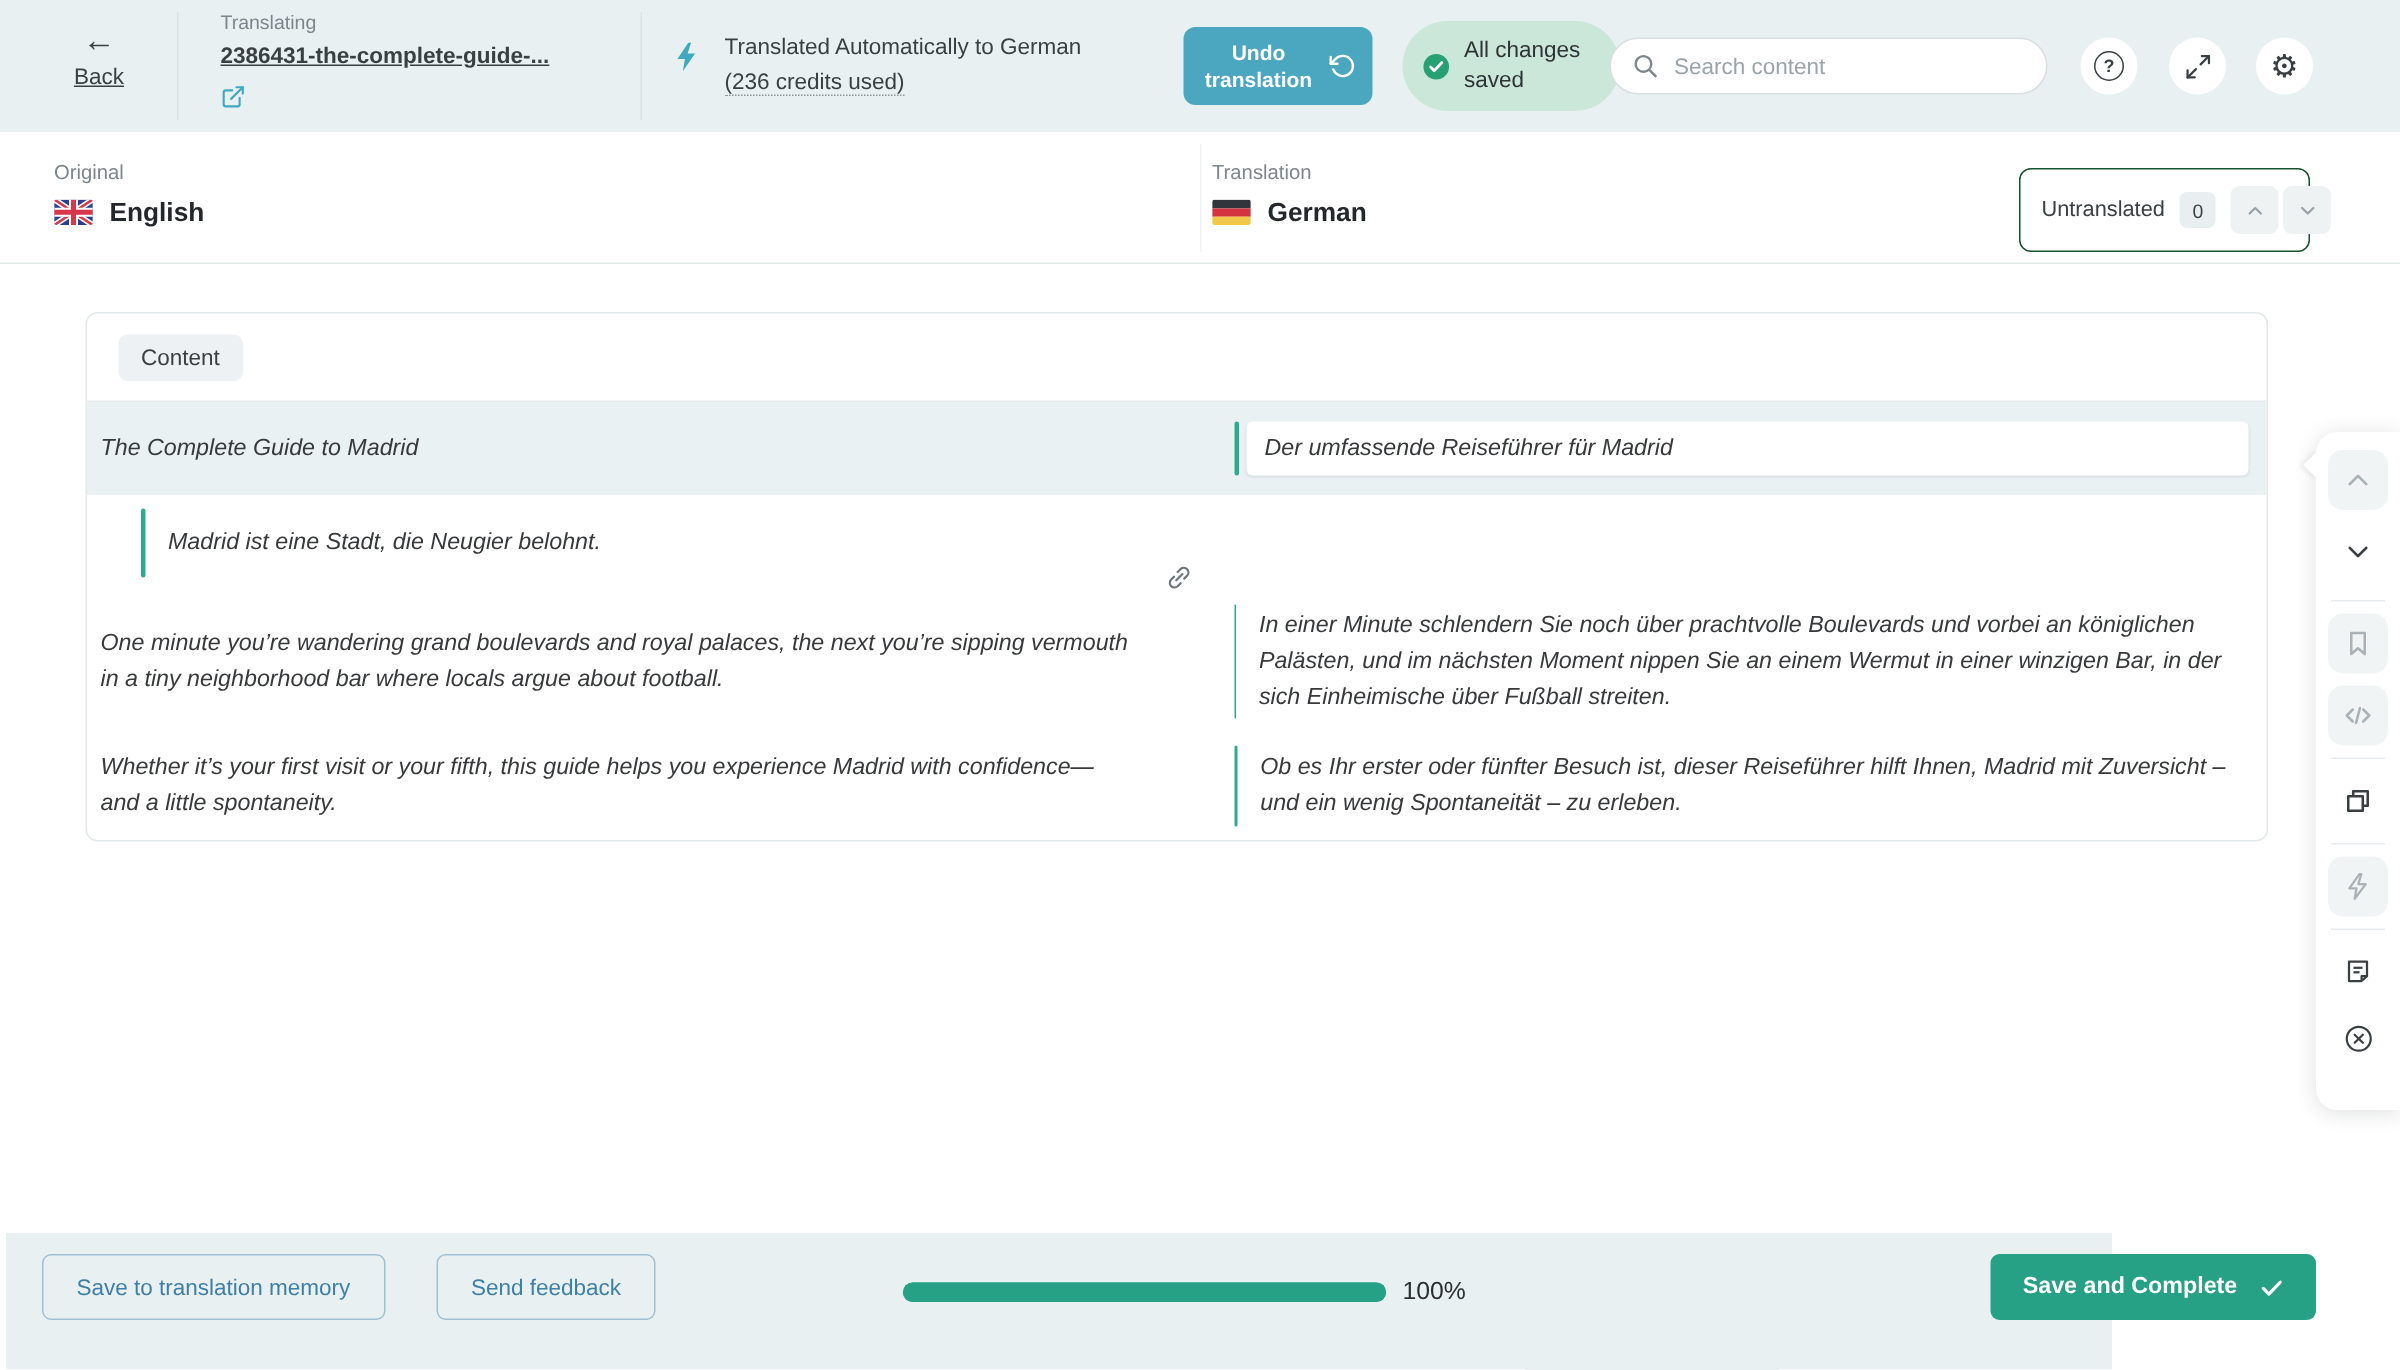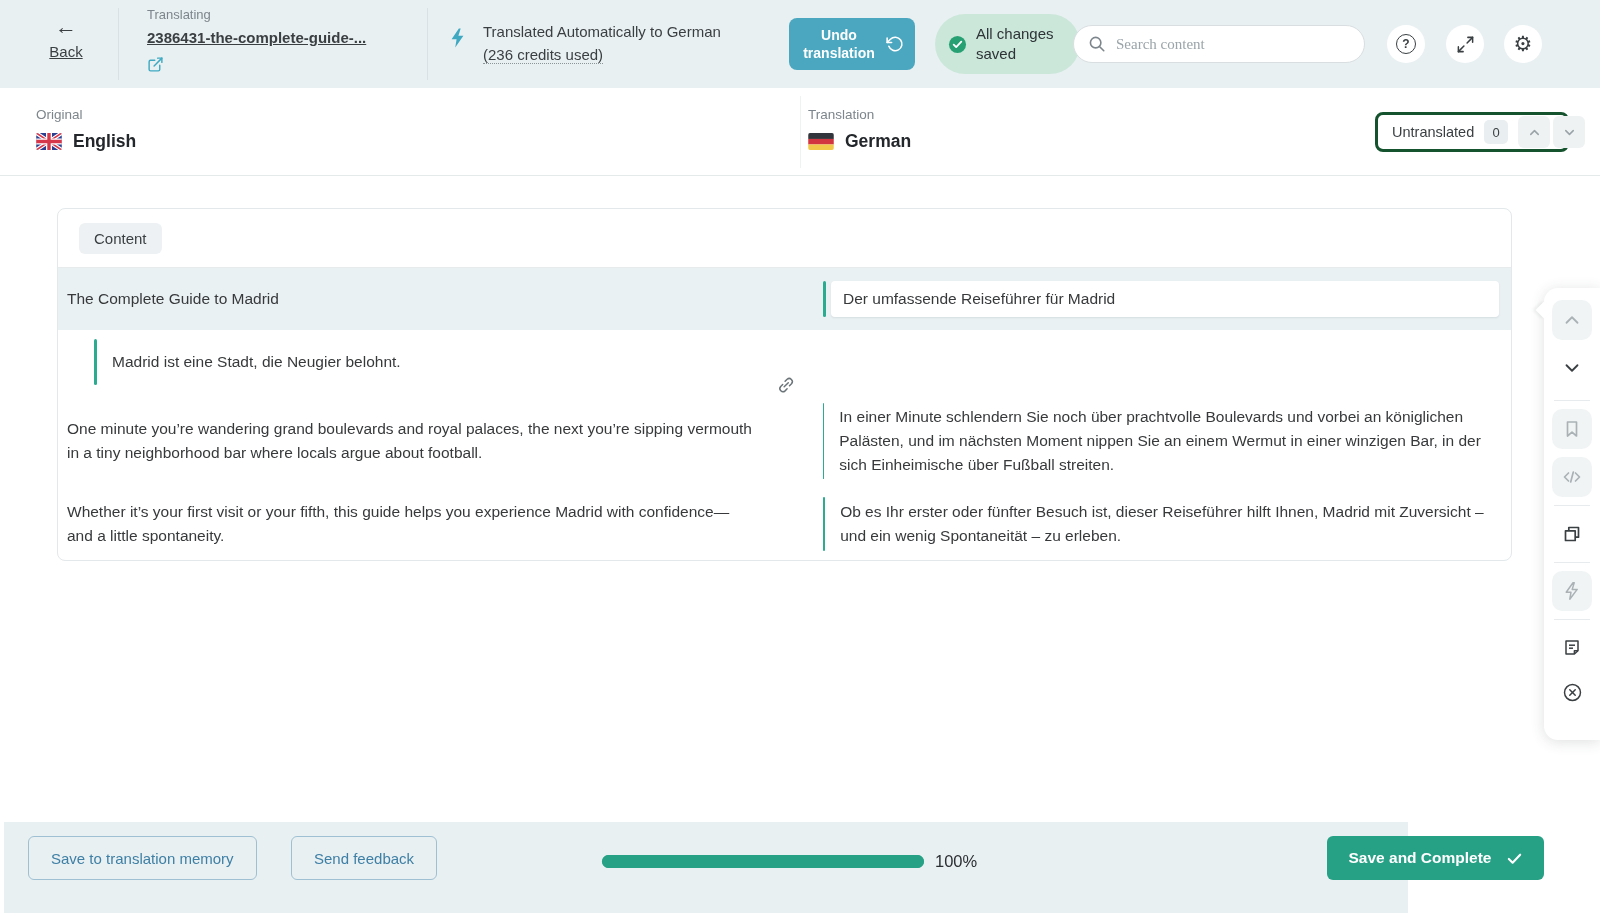--- a/index.html
+++ b/index.html
@@ -23,46 +23,46 @@
   .translating .ext { margin-top:10px; }
   .autostatus { position:absolute; left:450px; top:20px; display:flex; gap:18px; }
   .autostatus .boltwrap { margin-top:8px; }
   .autostatus .lines { font-size:15px; line-height:23px; color:#3a3f42; }
   .autostatus .credits { border-bottom:1px dotted #8b9499; }
   .undo-btn { position:absolute; left:789px; top:18px; width:126px; height:52px; background:#4ba7c0; border:none; border-radius:8px; color:#fff; display:flex; align-items:center; justify-content:center; gap:8px; cursor:pointer; }
   .undo-btn .t { font-size:14px; font-weight:bold; line-height:18px; width:78px; text-align:center; }
   .saved-pill { position:absolute; left:935px; top:14px; height:60px; padding:0 18px 0 13px; border-radius:30px; background:#cbe7da; display:flex; align-items:center; gap:9px; }
   .saved-pill .t { font-size:15px; line-height:20px; color:#2e3336; width:86px; }
   .search-box { position:absolute; left:1073px; top:25px; width:292px; height:38px; background:#fff; border:1px solid #d9dfe1; border-radius:19px; display:flex; align-items:center; padding:0 12px 0 14px; gap:10px; }
-  .search-box input { border:none; outline:none; font-size:15px; color:#737373; width:220px; font-family:Liberation Serif, serif; background:transparent; }
+  .search-box input { border:none; outline:none; font-size:15px; color:#737373; width:220px; font-family:Liberation Sans, sans-serif; background:transparent; }
   .search-box input::placeholder { color:#9aa4a9; }
   .circle-btn { position:absolute; top:25px; width:38px; height:38px; border-radius:50%; background:#fff; border:none; display:flex; align-items:center; justify-content:center; cursor:pointer; }
   .cb1 { left:1387px; } .cb2 { left:1446px; } .cb3 { left:1504px; }
   .qring { width:20px; height:20px; border:1.6px solid #3a3f42; border-radius:50%; display:flex; align-items:center; justify-content:center; font-size:12px; font-weight:bold; color:#3a3f42; }
   .gear { font-family:"DejaVu Sans", sans-serif; font-size:21px; color:#3a3f42; line-height:21px; }
 
   
   .langbar { position:absolute; top:88px; left:0; width:1600px; height:88px; background:#fff; border-bottom:1px solid #e4e9ea; }
   .langcol { position:absolute; top:19px; }
   .langcol .cap { font-size:13.5px; color:#7d868c; }
   .langcol .row { display:flex; align-items:center; gap:11px; margin-top:9px; }
   .langcol .name { font-size:17.5px; font-weight:bold; color:#23262a; }
   .flag { width:26px; height:17px; border-radius:2px; overflow:hidden; display:block; }
   .lang-div { position:absolute; left:800px; top:8px; width:1px; height:72px; background:#eef2f3; }
-  .untranslated { position:absolute; left:1346px; top:24px; width:194px; height:40px; border:3px solid #14532d; border-radius:8px; background:#fff; display:flex; align-items:center; padding:0 4px 0 14px; gap:10px;margin-left:29px; }
+  .untranslated { position:absolute; left:1346px; top:24px; width:194px; height:56px; border:1px solid #14532d; border-radius:8px; background:#fff; display:flex; align-items:center; padding:0 4px 0 14px; gap:10px; }
   .untranslated .ul { font-size:14.5px; color:#3a3f42; }
   .untranslated .cnt { min-width:24px; height:24px; background:#e9eef0; border-radius:5px; display:flex; align-items:center; justify-content:center; font-size:13px; color:#3a3f42; }
   .untranslated .navs { margin-left:auto; display:flex; gap:3px; }
   .untranslated .navs button { width:32px; height:32px; background:#eef2f3; border:none; border-radius:6px; display:flex; align-items:center; justify-content:center; cursor:pointer; }
 
   
   .card { position:absolute; left:57px; top:208px; width:1455px; border:1px solid #e3e8ea; border-radius:8px; background:#fff; }
   .card-head { height:59px; display:flex; align-items:center; padding-left:21px; border-bottom:1px solid #e7ebec; }
   .badge { background:#eef1f3; border-radius:6px; padding:7px 15px; font-size:15px; color:#3a3f42; }
-  .seg { display:flex; }
+  .seg { display:flex;font-style:italic; }
   .seg .src { width:729px; padding:0 34px 0 9px; font-size:15.5px; line-height:24px; color:#37393b; display:flex; align-items:center; }
   .seg .tgt { flex:1; display:flex;padding-left:36px; }
   .seg .bar { width:3px; background:#2bab90; border-radius:2px; align-self:stretch; margin:9px 0; }
   .seg .ttext { padding:0 10px 0 15px; font-size:15.5px; line-height:24px; color:#37393b; display:flex; align-items:center; }
   .seg.r1 { min-height:62px; background:#e9f1f3; }
   .seg.r1 .bar { margin:13px 0; }
   .seg.r1 .tbox { flex:1; margin:13px 12px 13px 5px; background:#fff; border-radius:4px; box-shadow:0 1px 2px rgba(40,50,55,.10); padding:5px 12px; font-size:15.5px; line-height:26px; color:#37393b; }
   .seg.r2 { min-height:64px; }
   .seg.r3 { min-height:94px; }
   .seg.r4 { min-height:72px; }

